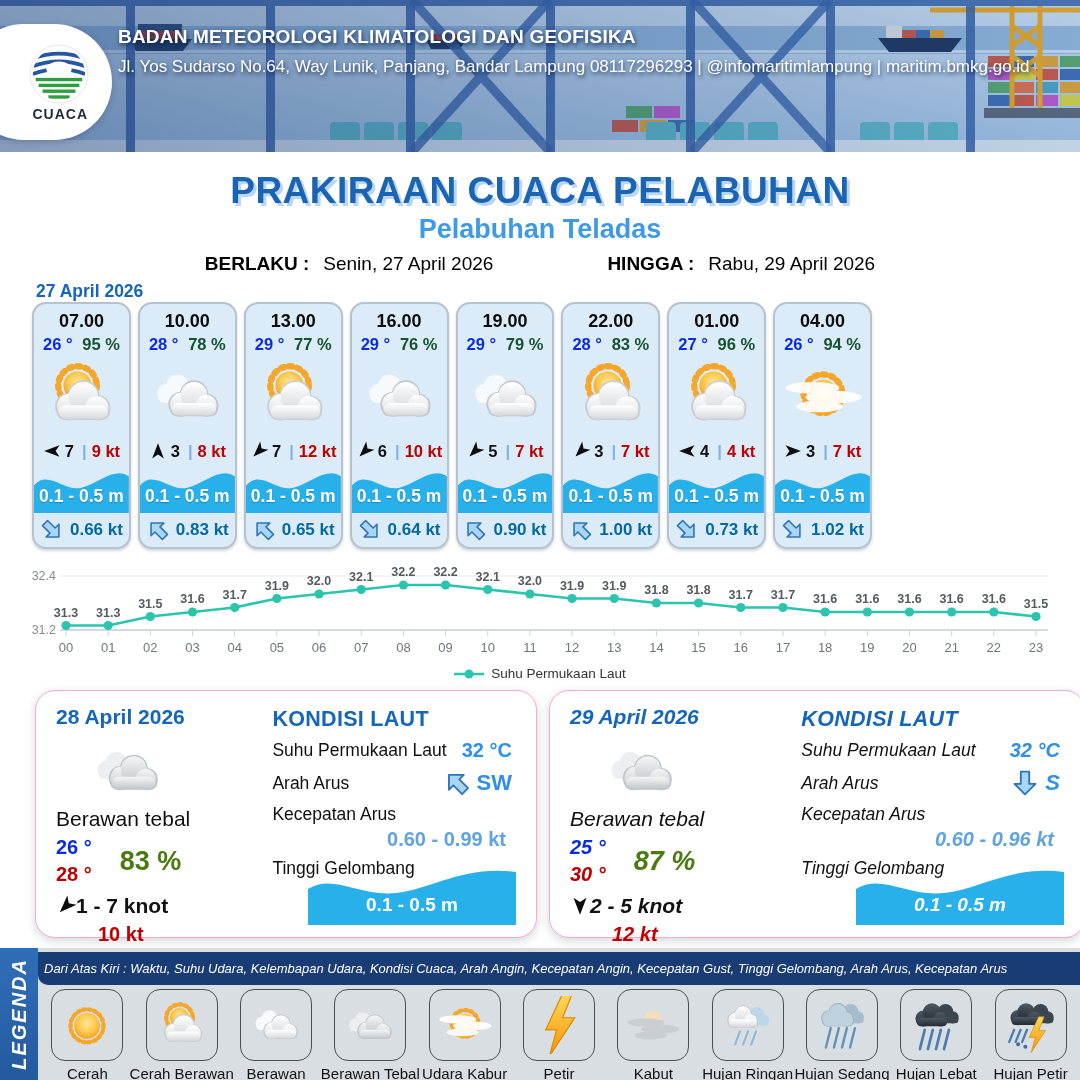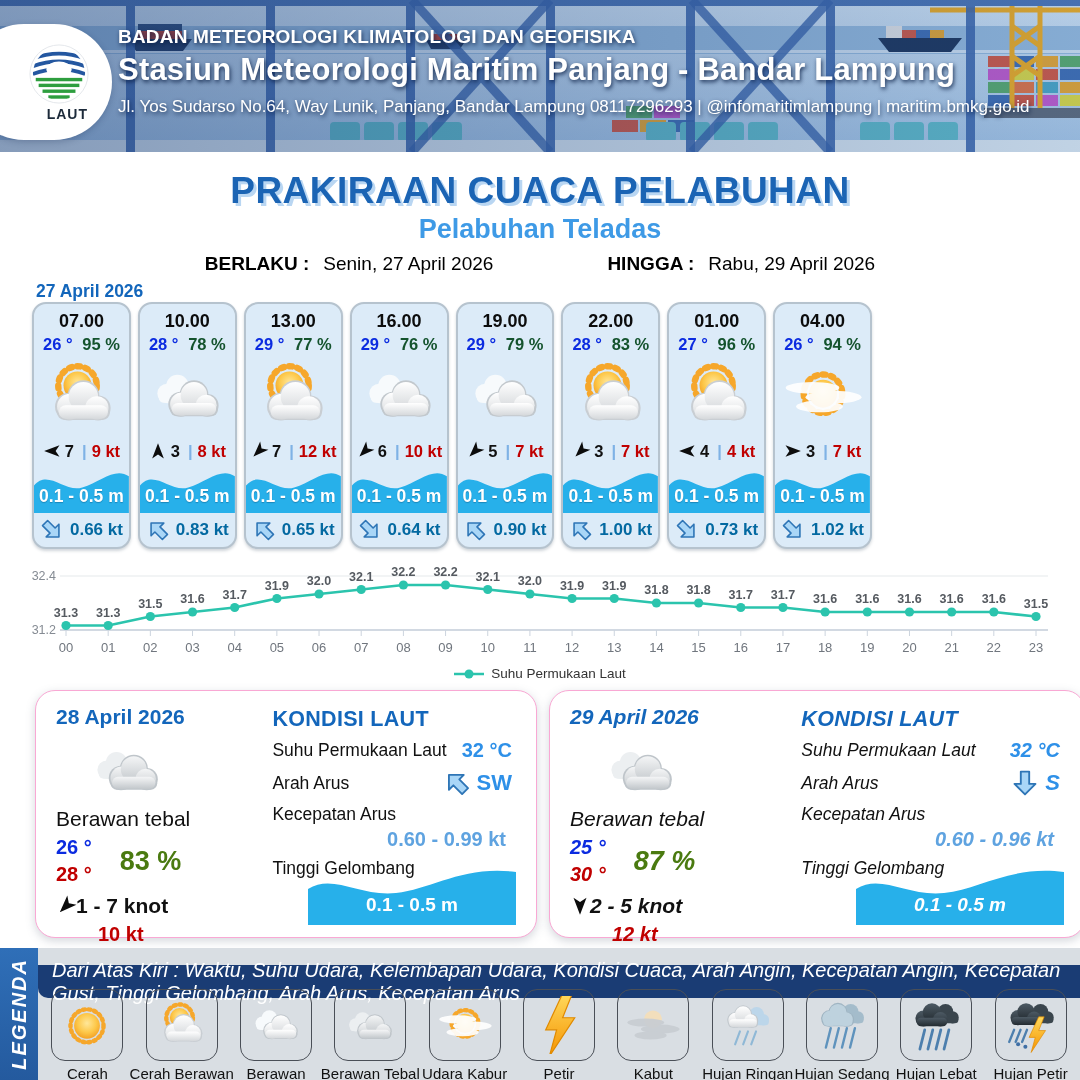--- a/index.html
+++ b/index.html
@@ -93,23 +93,23 @@
   .k-wavetext{position:absolute;left:0;right:0;bottom:9px;text-align:center;color:#fff;
               font-weight:bold;font-size:19px;}
 
   
   .legend{position:absolute;top:948px;left:0;width:1080px;height:132px;background:#d9dee3;}
   .legend-strip{position:absolute;left:0;top:0;bottom:0;width:38px;
                 background:linear-gradient(#2f6fb8,#245a9e);display:flex;align-items:center;
                 justify-content:center;}
   .legend-strip span{writing-mode:vertical-rl;transform:rotate(180deg);color:#fff;
                      font-weight:bold;font-style:italic;font-size:20px;letter-spacing:2px;}
-  .legend-note{position:absolute;left:38px;right:0;top:17px;height:33px;background:#1a3c74;
-               border-radius:0 0 0 10px;display:flex;align-items:center;padding-left:14px;
-               color:#fff;font-style:italic;font-size:20px;box-sizing:border-box;}
+  .legend-note{position:absolute;left:38px;right:0;top:4px;height:33px;background:#1a3c74;
+               border-radius:0 0 0 10px;display:flex;align-items:center;padding-left:6px;
+               color:#fff;font-style:italic;font-size:13px;box-sizing:border-box;}
   .legend-items{position:absolute;left:38px;right:0;top:36px;bottom:0;display:flex;
                 justify-content:space-evenly;align-items:flex-start;}
   .legend-item{display:flex;flex-direction:column;align-items:center;width:90px;}
   .legend-box{width:70px;height:70px;border:1.6px solid #4a4f57;border-radius:14px;
               display:flex;align-items:center;justify-content:center;margin-top:5px;}
   .legend-label{font-size:15px;color:#111;margin-top:4px;white-space:nowrap;}
 
   .hidden-defs{position:absolute;width:0;height:0;overflow:hidden;}
 </style>
 </head>
@@ -255,26 +255,25 @@
           <path d="M5,16 Q32,6 59,16" stroke="#2457a0" stroke-width="4" fill="none"></path>
           <path d="M5,24 Q32,14 59,24" stroke="#2457a0" stroke-width="4" fill="none"></path>
           <path d="M5,32 Q32,22 59,32" stroke="#2457a0" stroke-width="4" fill="none"></path>
           <ellipse cx="32" cy="27" rx="13" ry="8" fill="#ffffff"></ellipse>
           <rect x="8" y="36" width="48" height="3.5" fill="#2e9e3f"></rect>
           <rect x="11" y="42" width="42" height="3.5" fill="#2e9e3f"></rect>
           <rect x="15" y="48" width="34" height="3.5" fill="#2e9e3f"></rect>
           <rect x="21" y="54" width="22" height="3.5" fill="#2e9e3f"></rect>
         </g>
       </svg>
-      <div class="bmkg-text">LAUT</div>
+      <div class="bmkg-text">CUACA</div>
     </div>
 
     <div class="header-text">
       <div class="h-agency">BADAN METEOROLOGI KLIMATOLOGI DAN GEOFISIKA</div>
-      <div class="h-station">Stasiun Meteorologi Maritim Panjang - Bandar Lampung</div>
       <div class="h-address">Jl. Yos Sudarso No.64, Way Lunik, Panjang, Bandar Lampung 08117296293 | @infomaritimlampung | maritim.bmkg.go.id</div>
     </div>
   </div>
 
   <div class="main-title">PRAKIRAAN CUACA PELABUHAN</div>
   <div class="subtitle">Pelabuhan Teladas</div>
   <div class="validity">
     <span class="v-label">BERLAKU :</span>
     <span class="v-val">Senin, 27 April 2026</span>
     <span class="v-gap"></span>

